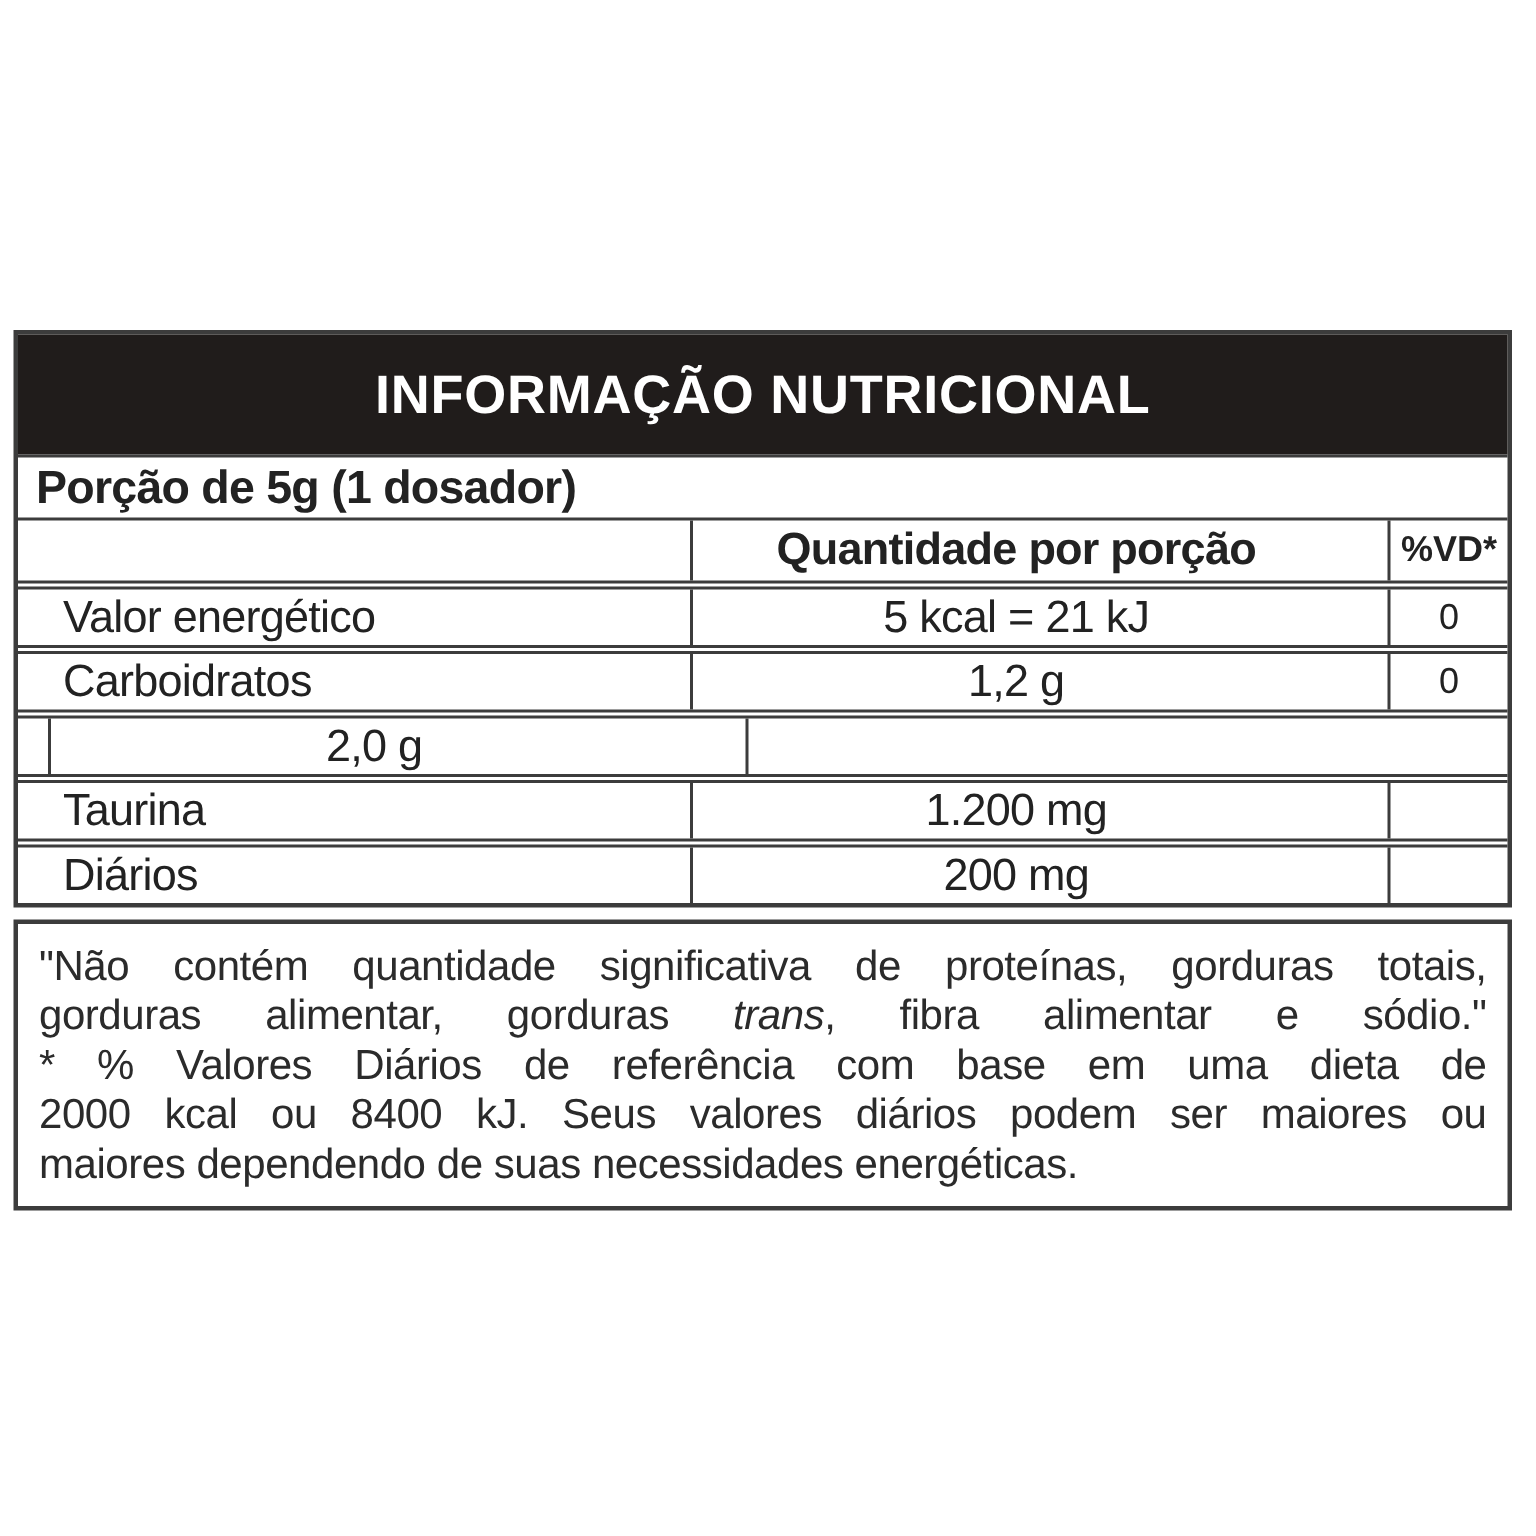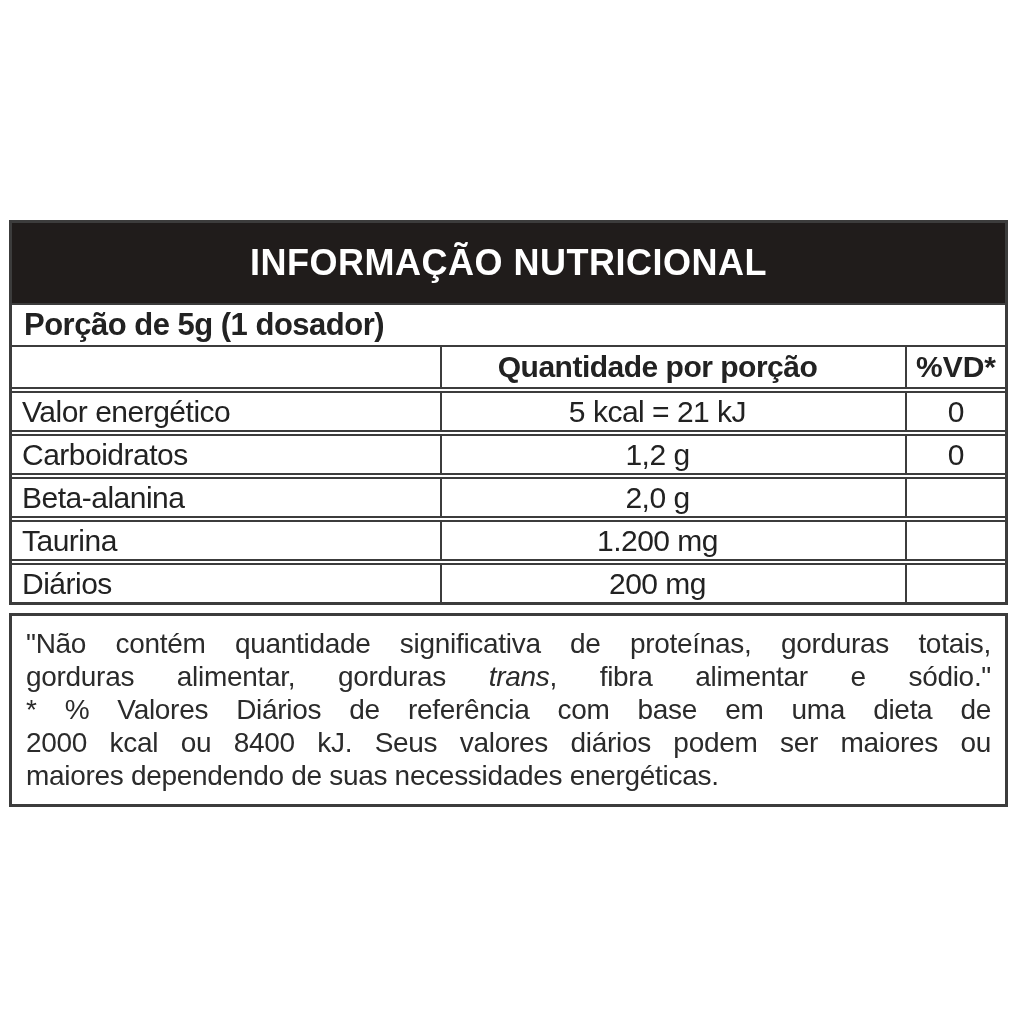--- a/index.html
+++ b/index.html
@@ -43,20 +43,21 @@
     padding: 0 12px;
     font-size: 31px;
     font-weight: bold;
     letter-spacing: -0.5px;
   }
   .trow {
     display: flex;
     box-sizing: border-box;
     height: 42px;
     border-top: 2px solid #3c3c3c;
+    padding-left: 20px;
   }
   .trow.data {
     border-top: 6px double #3c3c3c;
     height: 43px;
   }
   .c1 {
     box-sizing: border-box;
     width: 428px;
     display: flex;
     align-items: center;
@@ -74,21 +75,21 @@
     font-size: 30px;
     letter-spacing: -0.5px;
   }
   .c3 {
     box-sizing: border-box;
     flex: 1;
     border-left: 2px solid #3c3c3c;
     display: flex;
     align-items: center;
     justify-content: center;
-    font-size: 30px;
+    font-size: 24px;
     margin-left: 32px;
   }
   .trow.cols .c2, .trow.cols .c3 { font-weight: bold; }
 
   
   .footnote-box {
     position: absolute;
     left: 9px;
     top: 613px;
     width: 999px;
@@ -139,21 +140,20 @@
       <div class="c3">0</div>
     </div>
 
     <div class="trow data">
       <div class="c1">Carboidratos</div>
       <div class="c2">1,2 g</div>
       <div class="c3">0</div>
     </div>
 
     <div class="trow data">
-      <div class="c1">Beta-alanina</div>
       <div class="c2">2,0 g</div>
       <div class="c3"></div>
     </div>
 
     <div class="trow data">
       <div class="c1">Taurina</div>
       <div class="c2">1.200 mg</div>
       <div class="c3"></div>
     </div>
 

